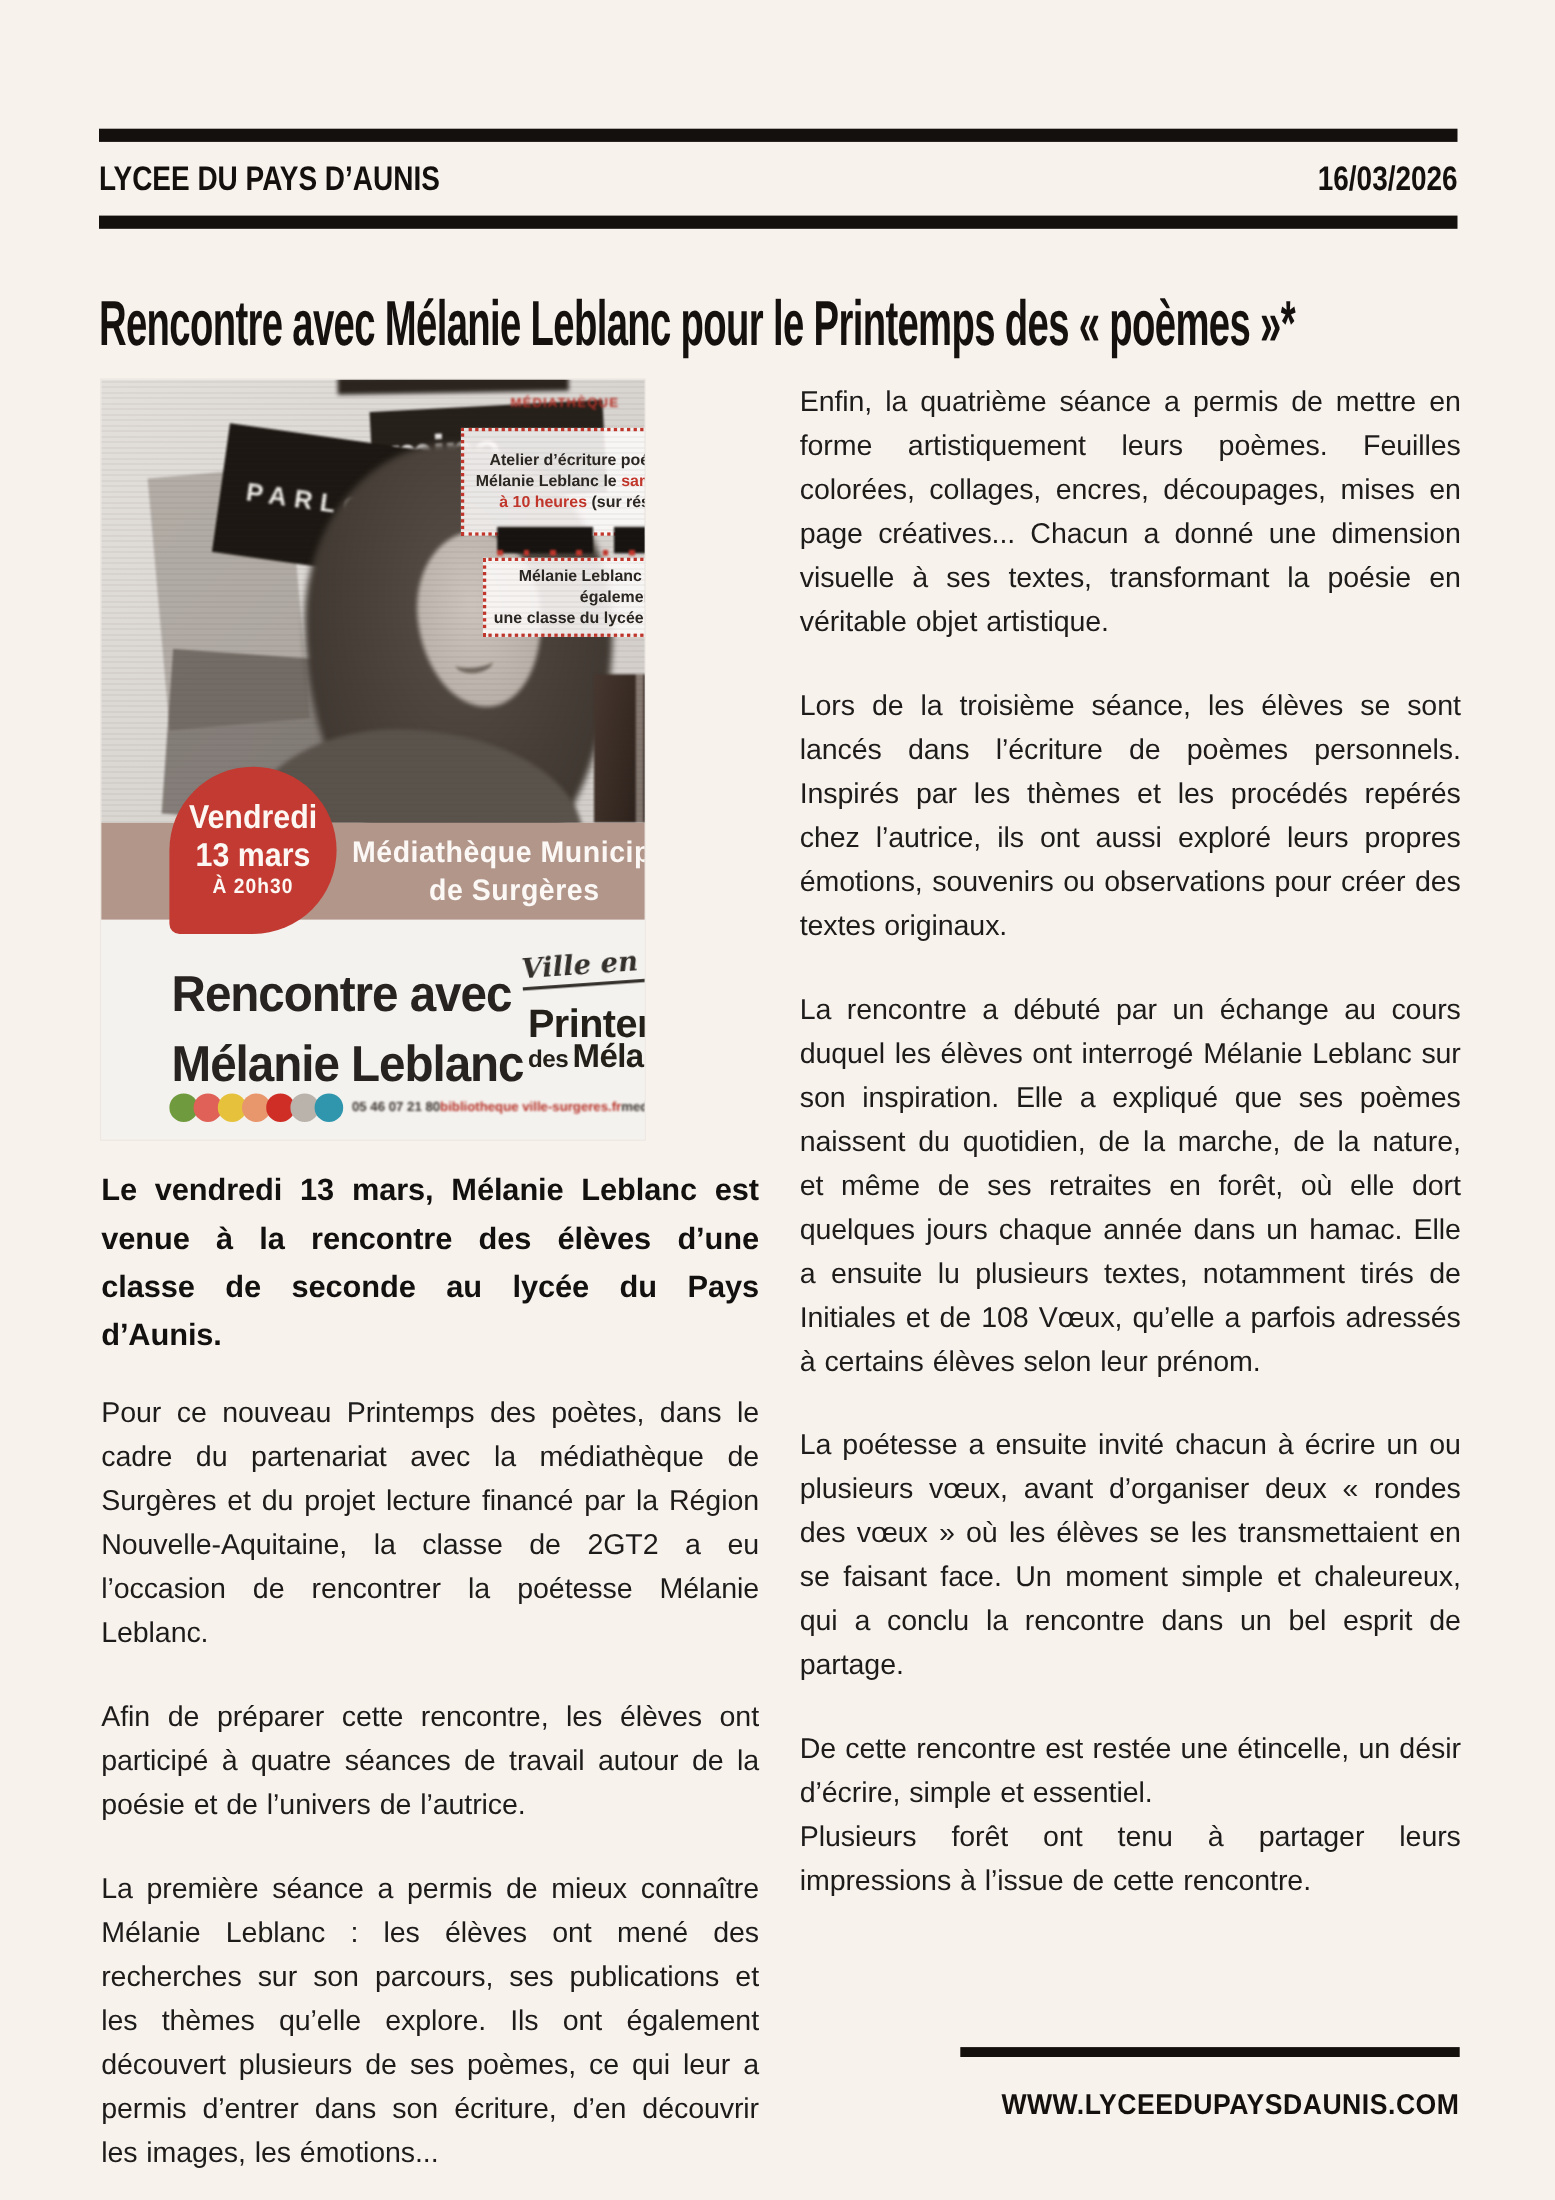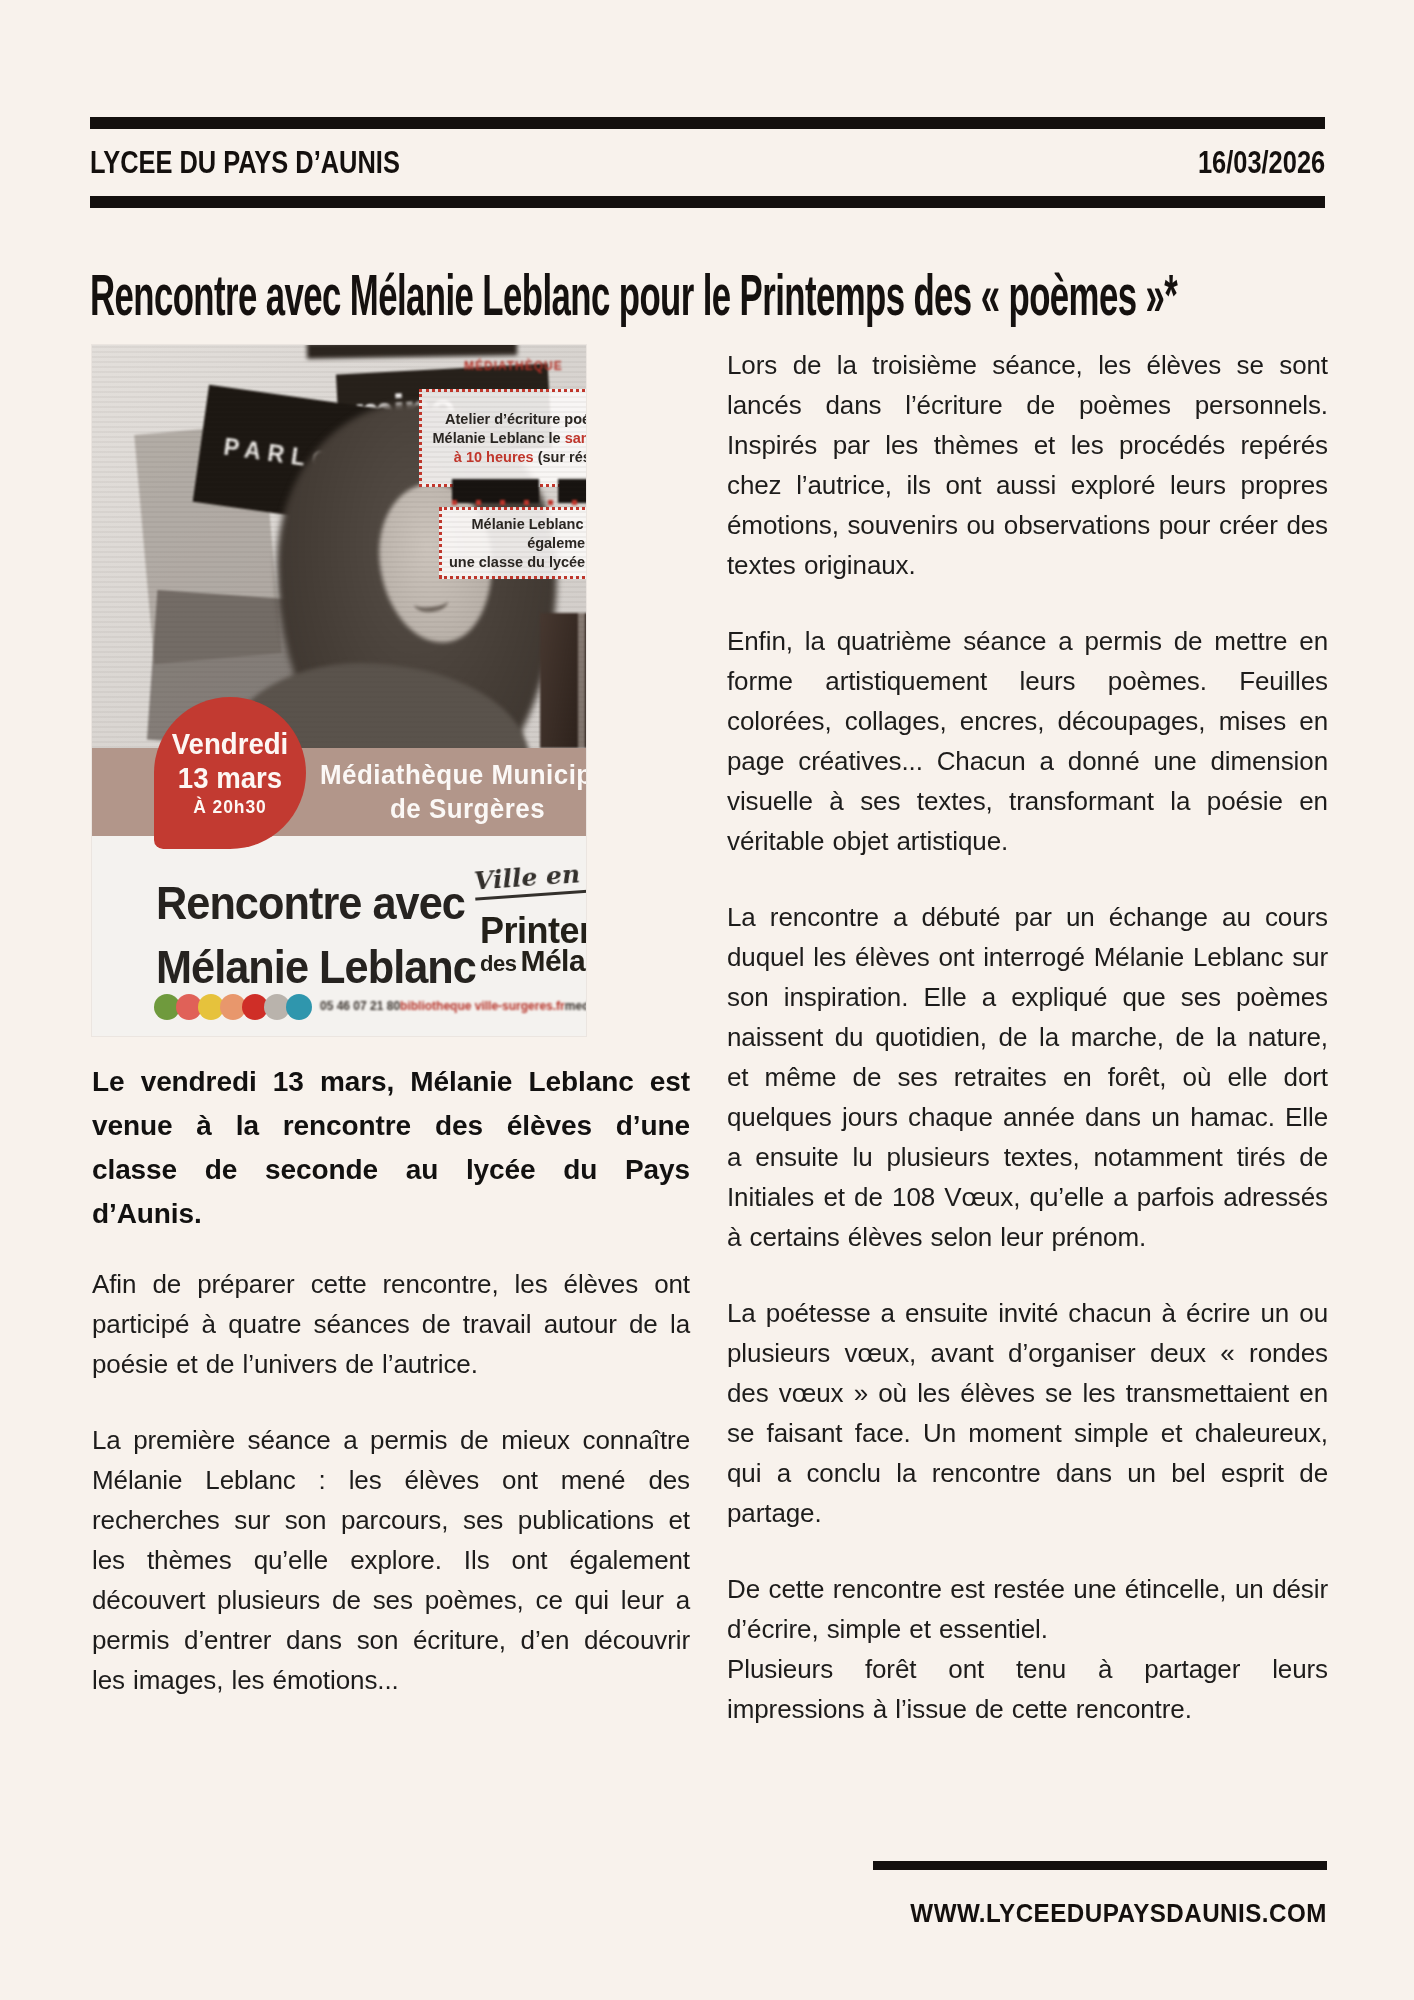--- a/index.html
+++ b/index.html
@@ -275,27 +275,28 @@
           </div>
         <div id="contact">
           <span>05 46 07 21 80</span>
           <span class="web1">bibliotheque ville-surgeres.fr</span>
           <span>mediatheque ville-surgeres</span>
         </div>
       </div>
     </div>
 
     <p class="lead">Le vendredi 13 mars, Mélanie Leblanc est venue à la rencontre des élèves d’une classe de seconde au lycée du Pays d’Aunis.</p>
+    <p>Pour ce nouveau Printemps des poètes, dans le cadre du partenariat avec la médiathèque de Surgères et du projet lecture financé par la Région Nouvelle-Aquitaine, la classe de 2GT2 a eu l’occasion de rencontrer la poétesse Mélanie Leblanc.</p>
     <p>Afin de préparer cette rencontre, les élèves ont participé à quatre séances de travail autour de la poésie et de l’univers de l’autrice.</p>
     <p>La première séance a permis de mieux connaître Mélanie Leblanc : les élèves ont mené des recherches sur son parcours, ses publications et les thèmes qu’elle explore. Ils ont également découvert plusieurs de ses poèmes, ce qui leur a permis d’entrer dans son écriture, d’en découvrir les images, les émotions...</p>
   </div>
 
   <div class="col-right article">
+    <p>Enfin, la quatrième séance a permis de mettre en forme artistiquement leurs poèmes. Feuilles colorées, collages, encres, découpages, mises en page créatives... Chacun a donné une dimension visuelle à ses textes, transformant la poésie en véritable objet artistique.</p>
     <p>Lors de la troisième séance, les élèves se sont lancés dans l’écriture de poèmes personnels. Inspirés par les thèmes et les procédés repérés chez l’autrice, ils ont aussi exploré leurs propres émotions, souvenirs ou observations pour créer des textes originaux.</p>
-    <p>Enfin, la quatrième séance a permis de mettre en forme artistiquement leurs poèmes. Feuilles colorées, collages, encres, découpages, mises en page créatives... Chacun a donné une dimension visuelle à ses textes, transformant la poésie en véritable objet artistique.</p>
     <p>La rencontre a débuté par un échange au cours duquel les élèves ont interrogé Mélanie Leblanc sur son inspiration. Elle a expliqué que ses poèmes naissent du quotidien, de la marche, de la nature, et même de ses retraites en forêt, où elle dort quelques jours chaque année dans un hamac. Elle a ensuite lu plusieurs textes, notamment tirés de Initiales et de 108 Vœux, qu’elle a parfois adressés à certains élèves selon leur prénom.</p>
     <p>La poétesse a ensuite invité chacun à écrire un ou plusieurs vœux, avant d’organiser deux « rondes des vœux » où les élèves se les transmettaient en se faisant face. Un moment simple et chaleureux, qui a conclu la rencontre dans un bel esprit de partage.</p>
     <p class="keepbreaks">De cette rencontre est restée une étincelle, un désir d’écrire, simple et essentiel.
 Plusieurs forêt ont tenu à partager leurs impressions à l’issue de cette rencontre.</p>
   </div>
 </div>
 
 <div id="footer-rule"></div>
 <div id="footer-url">WWW.LYCEEDUPAYSDAUNIS.COM</div>
 

